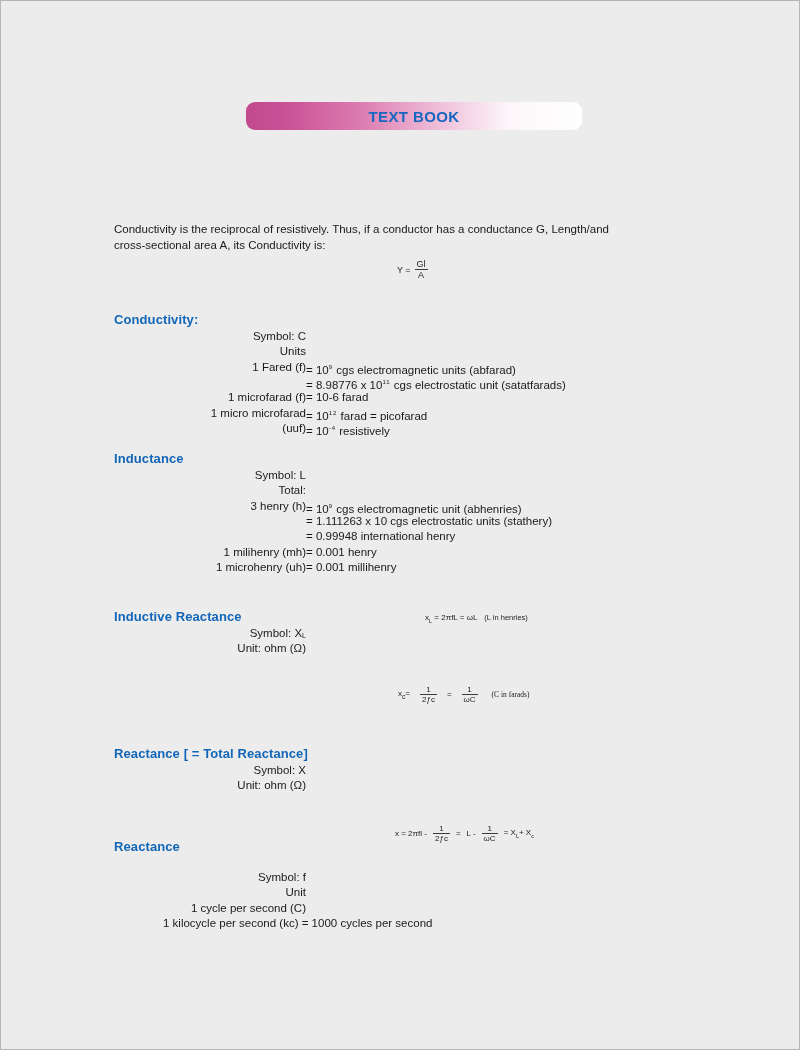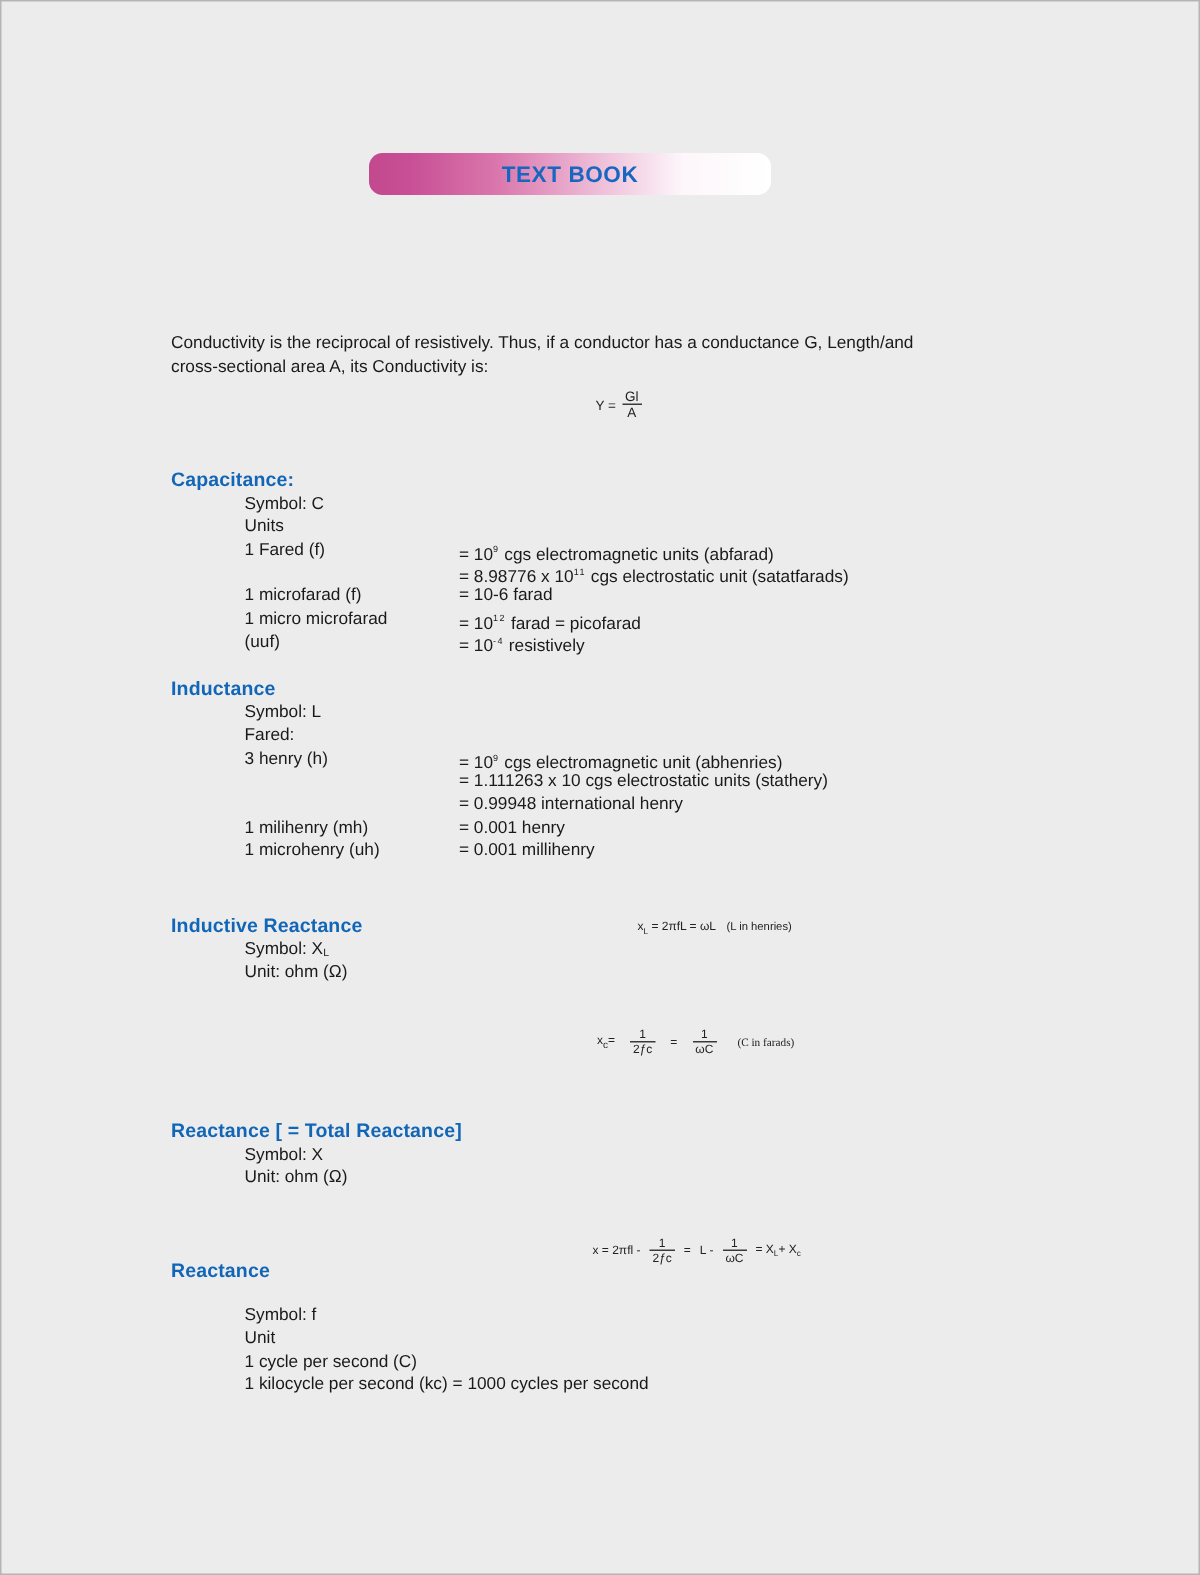--- a/index.html
+++ b/index.html
@@ -2,29 +2,29 @@
 <html><head>
 <meta charset="utf-8">
 <style>
   html,body{margin:0;padding:0;background:#fff;}
   .page{
     position:relative;width:800px;height:1050px;box-sizing:border-box;
     background:#ececec;border:1px solid #b5b5b5;overflow:hidden;
     font-family:"Liberation Sans","DejaVu Sans",sans-serif;color:#1a1a1a;
   }
   .banner{
-    position:absolute;left:245px;top:101px;width:268px;height:28px;border-radius:9px;
+    position:absolute;left:245px;top:101px;width:336px;height:28px;border-radius:9px;
     background:linear-gradient(to right,#c3498f 0%,#c84f95 10%,#da77ad 32%,#efc0da 58%,#fdf6fa 78%,#ffffff 100%);
     display:flex;align-items:center;justify-content:center;
   }
   .banner-label{color:#1767c0;font-weight:bold;font-size:15px;letter-spacing:.4px;}
   .intro{position:absolute;left:113px;top:221px;font-size:11.5px;line-height:15.5px;}
   .sec{position:absolute;left:113px;}
   .h{margin:0;font-size:13px;line-height:15px;font-weight:bold;color:#1266b7;letter-spacing:.1px;}
-  .rows{margin-top:2px;}
+  .rows{margin-top:2px;text-align:right;}
   .rows.gap{margin-top:16px;}
   .row{display:flex;height:15.35px;font-size:11.5px;line-height:15.35px;white-space:pre;}
   .lbl{margin-left:49px;min-width:143px;flex:none;}
   .lbl sub{font-size:7px;vertical-align:-1px;}
   .val sup{font-size:6px;vertical-align:5px;letter-spacing:1px;}
   .frac{display:inline-block;text-align:center;}
   .frac .num{display:block;padding:0 2px;}
   .frac .den{display:block;border-top:1px solid #3a3a3a;padding:0 2px;}
   .fy{position:absolute;left:396px;top:258px;display:flex;align-items:center;gap:4px;font-size:9px;color:#222;}
   .fy .frac{line-height:10px;}
@@ -52,21 +52,21 @@
 
   <div class="fy">
     <span>Y =</span>
     <span class="frac">
       <span class="num">Gl</span>
       <span class="den">A</span>
     </span>
   </div>
 
   <div class="sec" style="top:311px">
-    <h2 class="h">Capacitance:</h2>
+    <h2 class="h">Conductivity:</h2>
     <div class="rows">
       <div class="row">
         <span class="lbl">Symbol: C</span>
       </div>
       <div class="row">
         <span class="lbl">Units</span>
       </div>
       <div class="row">
         <span class="lbl">1 Fared (f)</span>
         <span class="val"><span>= 10</span><sup>9</sup><span> cgs electromagnetic units (abfarad)</span></span>
@@ -90,21 +90,21 @@
     </div>
   </div>
 
   <div class="sec" style="top:450px">
     <h2 class="h">Inductance</h2>
     <div class="rows">
       <div class="row">
         <span class="lbl">Symbol: L</span>
       </div>
       <div class="row">
-        <span class="lbl">Fared:</span>
+        <span class="lbl">Total:</span>
       </div>
       <div class="row">
         <span class="lbl">3 henry (h)</span>
         <span class="val"><span>= 10</span><sup>9</sup><span> cgs electromagnetic unit (abhenries)</span></span>
       </div>
       <div class="row">
         <span class="lbl"></span>
         <span class="val">= 1.111263 x 10 cgs electrostatic units (stathery)</span>
       </div>
       <div class="row">

